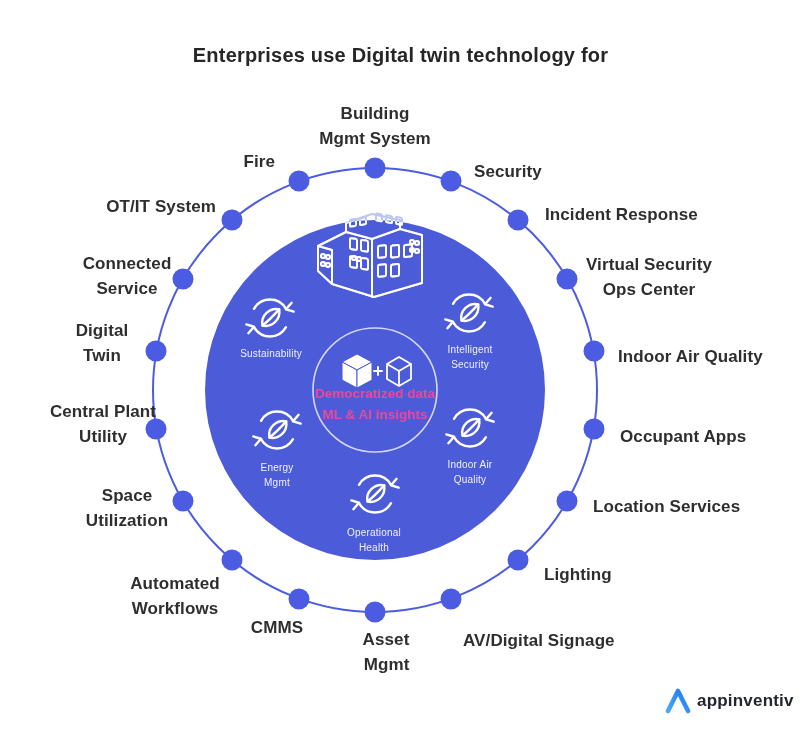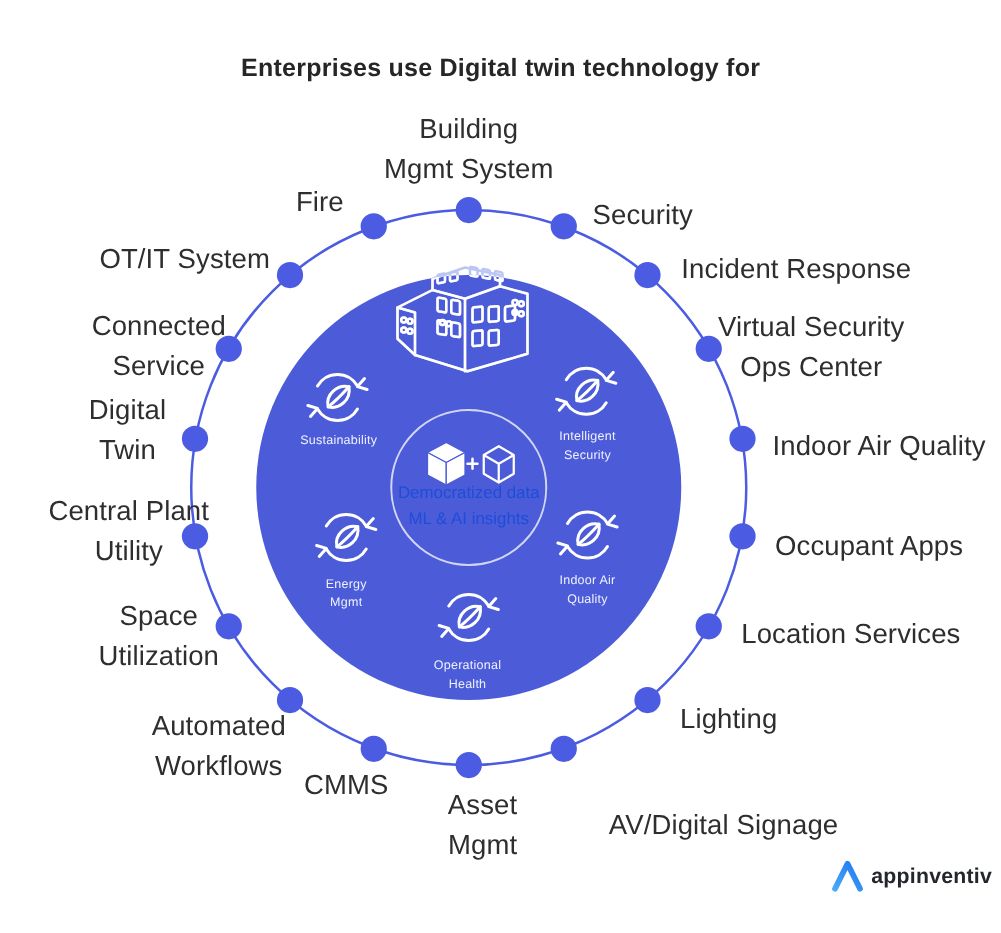--- a/index.html
+++ b/index.html
@@ -7,36 +7,36 @@
     position:relative;width:801px;height:746px;background:#ffffff;
     font-family:"Liberation Sans",sans-serif;overflow:hidden;
   }
   .page-title{
     position:absolute;left:0;right:0;top:44px;text-align:center;
     font-size:20px;font-weight:700;color:#262626;letter-spacing:.2px;
   }
   .diagram-svg{position:absolute;left:0;top:0;}
   .labels-layer{position:absolute;left:0;top:0;width:801px;height:746px;}
   .ring-label{
-    position:absolute;white-space:pre-line;font-size:22px;color:#2e2e2e;
-    line-height:1.45;letter-spacing:.1px;
+    position:absolute;white-space:pre-line;font-size:17px;color:#2e2e2e;
+    line-height:1.45;letter-spacing:.1px;font-weight:bold;
   }
   .anchor-left{transform:translate(0,-50%);text-align:left;}
   .anchor-right{transform:translate(-100%,-50%);text-align:right;}
   .anchor-center{transform:translate(-50%,-50%);text-align:center;}
   .anchor-bottom{transform:translate(-50%,-100%);text-align:center;}
   .anchor-top{transform:translate(-50%,0);text-align:right;}
   .inner-label{
     position:absolute;transform:translate(-50%,-50%);white-space:pre-line;
     text-align:center;font-size:10px;color:#eef2ff;line-height:1.5;letter-spacing:.2px;
   }
   .hub-text{
     position:absolute;left:375px;top:405px;transform:translate(-50%,-50%);
-    width:140px;text-align:center;font-size:13.5px;font-weight:400;
-    color:#1d4ed8;line-height:1.55;
+    width:140px;text-align:center;font-size:13.5px;font-weight:700;
+    color:#ec4899;line-height:1.55;
   }
   .logo{
     position:absolute;left:664px;top:688px;display:flex;align-items:center;gap:5px;
   }
   .logo-text{font-size:17px;font-weight:700;color:#23262d;letter-spacing:.2px;}
 </style>
 </head>
 <body>
 
 <div class="canvas">
@@ -156,21 +156,21 @@
         <div class="ring-label anchor-bottom" style="left: 375px; top: 151px;">Building
 Mgmt System</div>
         <div class="ring-label anchor-left" style="left: 474px; top: 172px;">Security</div>
         <div class="ring-label anchor-left" style="left: 545px; top: 215px; text-align: right;">Incident Response</div>
         <div class="ring-label anchor-center" style="left: 649px; top: 278px;">Virtual Security
 Ops Center</div>
         <div class="ring-label anchor-left" style="left: 618px; top: 357px;">Indoor Air Quality</div>
         <div class="ring-label anchor-left" style="left: 620px; top: 437px;">Occupant Apps</div>
         <div class="ring-label anchor-left" style="left: 593px; top: 507px;">Location Services</div>
         <div class="ring-label anchor-left" style="left: 544px; top: 575px;">Lighting</div>
-        <div class="ring-label anchor-left" style="left: 463px; top: 660px; margin-left: 24px;">AV/Digital Signage</div>
+        <div class="ring-label anchor-left" style="left: 463px; top: 641px;">AV/Digital Signage</div>
         <div class="ring-label anchor-top" style="left: 386px; top: 628px;">Asset
 Mgmt</div>
         <div class="ring-label anchor-center" style="left: 277px; top: 628px;">CMMS</div>
         <div class="ring-label anchor-center" style="left: 175px; top: 597px;">Automated
 Workflows</div>
         <div class="ring-label anchor-center" style="left: 127px; top: 509px;">Space
 Utilization</div>
         <div class="ring-label anchor-center" style="left: 103px; top: 425px;">Central Plant
 Utility</div>
         <div class="ring-label anchor-center" style="left: 102px; top: 344px;">Digital

